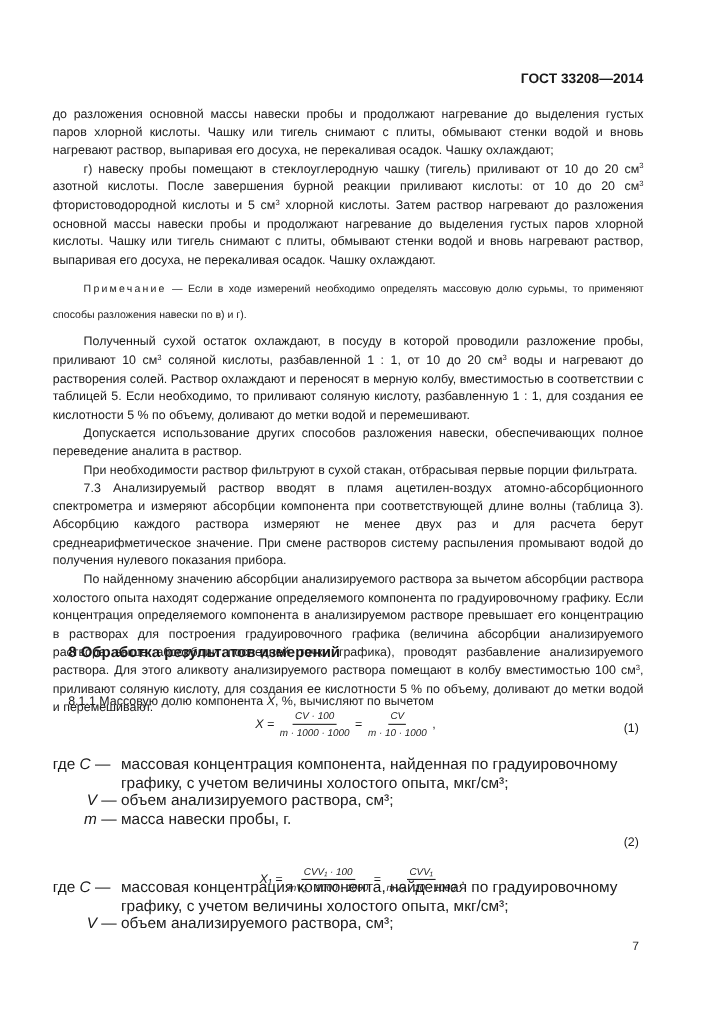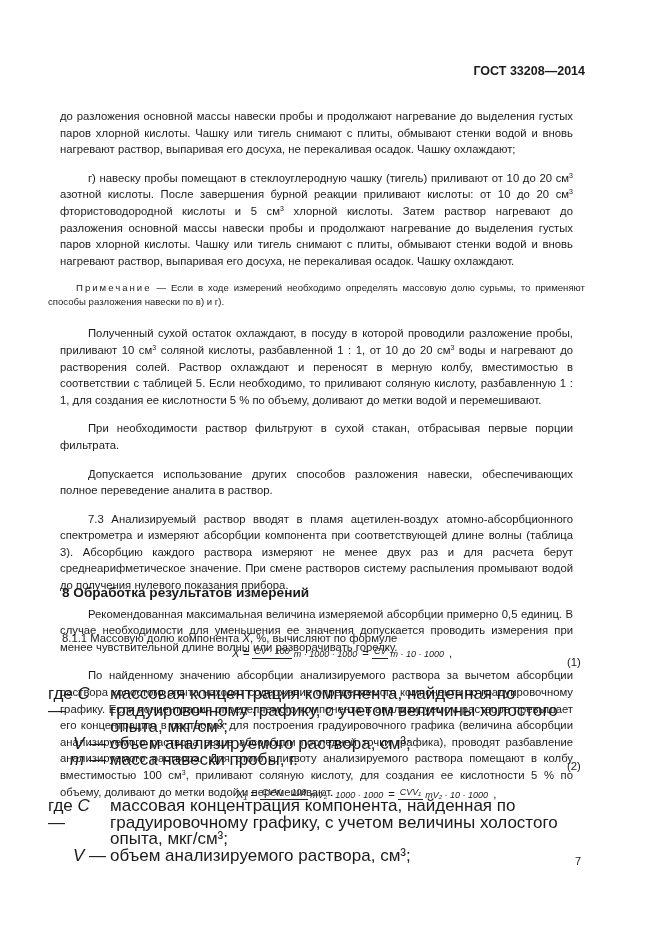--- a/index.html
+++ b/index.html
@@ -1,59 +1,58 @@
 <!DOCTYPE html>
 <html><head>
 <meta charset="utf-8">
 <style>
   html, body { margin: 0; padding: 0; background: #ffffff; }
   body { width: 661px; height: 936px; position: relative; overflow: hidden;
          font-family: "Liberation Sans", sans-serif; color: #1a1a1a; }
   .page { position: absolute; left: 0; top: 0; width: 661px; height: 733px; }
   .header { position: absolute; right: 76px; top: 64px; font-weight: bold; font-size: 12.5px; }
   .body { position: absolute; left: 48px; width: 537px; font-size: 11.3px; line-height: 16.6px; }
-  p { margin: 12px; text-align: justify; }
+  p { margin: 0; text-align: justify; }
   .ind { text-indent: 28px; }
-  .note { font-size: 9.6px; line-height: 14px; margin: 6px 0 16px 0; }
+  .note { font-size: 9.6px; line-height: 24px; margin: 6px 0 4px 0; }
   .spaced { letter-spacing: 2px; }
   sup { font-size: 7px; line-height: 0; vertical-align: 4px; }
   .h1 { font-weight: bold; font-size: 13.6px; margin: 0; position: absolute; left: 62px; top: 585px; }
   .h2 { font-weight: bold; font-size: 11.3px; position: absolute; left: 62px; top: 614px; }
   .abs { position: absolute; font-size: 11.3px; line-height: 16.6px; }
   .formula { position: absolute; display: flex; align-items: center; font-size: 11.3px; }
-  .frac { display: inline-flex; flex-direction: row; align-items: center; margin: 0 3px; font-size: 9px; font-style: italic; }
+  .frac { display: inline-flex; flex-direction: column; align-items: center; margin: 0 3px; font-size: 9px; font-style: italic; }
   .frac .num { padding: 0 2px 2px; border-bottom: 1px solid #222; }
   .frac .den { padding: 2px 2px 0; }
   .eqnum { position: absolute; font-size: 11.3px; }
-  .def { position: absolute; font-size: 17px; line-height: 16.6px; }
+  .def { position: absolute; font-size: 14px; line-height: 16.6px; }
   .pagenum { position: absolute; right: 80px; top: 855px; font-size: 11px; }
   i { font-style: italic; }
 </style>
 </head>
 <body>
 
 <div class="page">
 
   <div class="header">ГОСТ 33208—2014</div>
 
   <div class="body" style="top:96px;">
     <p>до разложения основной массы навески пробы и продолжают нагревание до выделения густых паров хлорной кислоты. Чашку или тигель снимают с плиты, обмывают стенки водой и вновь нагревают раствор, выпаривая его досуха, не перекаливая осадок. Чашку охлаждают;</p>
     <p class="ind"><span>г)  навеску пробы помещают в стеклоуглеродную чашку (тигель) приливают от 10 до 20 см</span><sup>3</sup><span> азотной кислоты. После завершения бурной реакции приливают кислоты: от 10 до 20 см</span><sup>3</sup><span> фтористоводородной кислоты и 5 см</span><sup>3</sup><span> хлорной кислоты. Затем раствор нагревают до разложения основной массы навески пробы и продолжают нагревание до выделения густых паров хлорной кислоты. Чашку или тигель снимают с плиты, обмывают стенки водой и вновь нагревают раствор, выпаривая его досуха, не перекаливая осадок. Чашку охлаждают.</span></p>
     <p class="ind note"><span class="spaced">Примечание</span><span> — Если в ходе измерений необходимо определять массовую долю сурьмы, то применяют способы разложения навески по в) и г).</span></p>
     <p class="ind"><span>Полученный сухой остаток охлаждают, в посуду в которой проводили разложение пробы, приливают 10 см</span><sup>3</sup><span> соляной кислоты, разбавленной 1 : 1, от 10 до 20 см</span><sup>3</sup><span> воды и нагревают до растворения солей. Раствор охлаждают и переносят в мерную колбу, вместимостью в соответствии с таблицей 5. Если необходимо, то приливают соляную кислоту, разбавленную 1 : 1, для создания ее кислотности 5 % по объему, доливают до метки водой и перемешивают.</span></p>
+    <p class="ind">Допускается использование других способов разложения навески, обеспечивающих полное переведение аналита в раствор.</p>
     <p class="ind">При необходимости раствор фильтруют в сухой стакан, отбрасывая первые порции фильтрата.</p>
-    <p class="ind">Допускается использование других способов разложения навески, обеспечивающих полное переведение аналита в раствор.</p>
     <p class="ind">7.3  Анализируемый раствор вводят в пламя ацетилен-воздух атомно-абсорбционного спектрометра и измеряют абсорбции компонента при соответствующей длине волны (таблица 3). Абсорбцию каждого раствора измеряют не менее двух раз и для расчета берут среднеарифметическое значение. При смене растворов систему распыления промывают водой до получения нулевого показания прибора.</p>
-    <p class="ind">Рекомендованная максимальная величина измеряемой абсорбции примерно 0,5 единиц. В случае необходимости для уменьшения ее значения допускается проводить измерения при менее чувствительной длине волны или разворачивать горелку.</p>
     <p class="ind"><span>По найденному значению абсорбции анализируемого раствора за вычетом абсорбции раствора холостого опыта находят содержание определяемого компонента по градуировочному графику. Если концентрация определяемого компонента в анализируемом растворе превышает его концентрацию в растворах для построения градуировочного графика (величина абсорбции анализируемого раствора выше абсорбции последней точки графика), проводят разбавление анализируемого раствора. Для этого аликвоту анализируемого раствора помещают в колбу вместимостью 100 см</span><sup>3</sup><span>, приливают соляную кислоту, для создания ее кислотности 5 % по объему, доливают до метки водой и перемешивают.</span></p>
   </div>
 
   <div class="h1">8  Обработка результатов измерений</div>
 
-  <div class="abs" style="left:62px; top:630px;"><span>8.1.1  Массовую долю компонента </span><i>X</i><span>, %, вычисляют по формуле</span></div>
+  <div class="abs" style="left:62px; top:630px;"><span>8.1.1  Массовую долю компонента </span><i>X</i><span>, %, вычисляют по вычетом</span></div>
 
   <div class="formula" style="left:232px; top:646px;">
     <i>X =</i>
     <span class="frac">
         <span class="num">CV · 100</span>
         <span class="den">m · 1000 · 1000</span>
       </span>
     <span>=</span>
     <span class="frac">
         <span class="num">CV</span>

